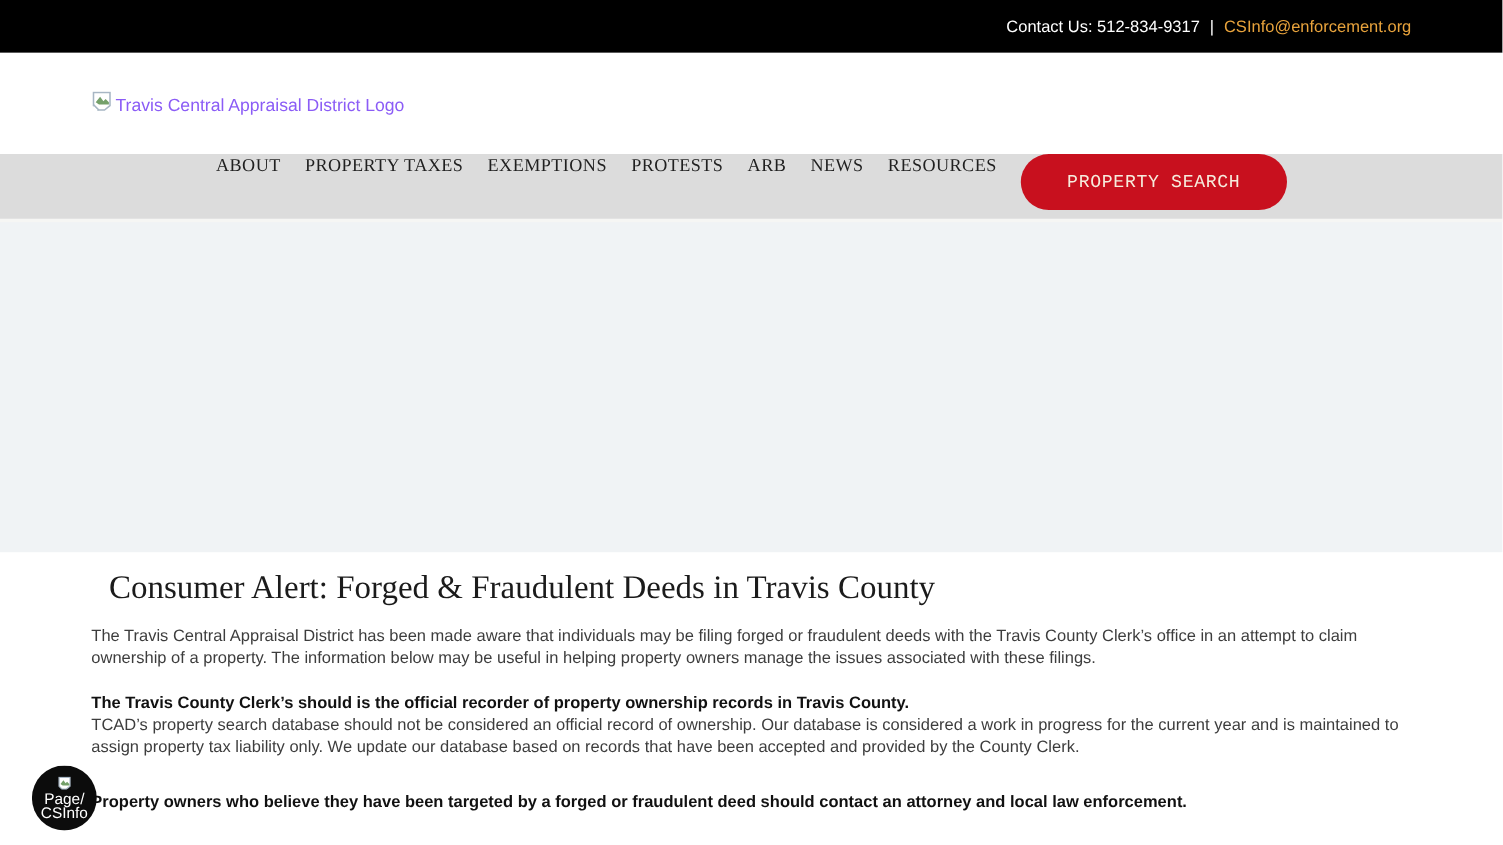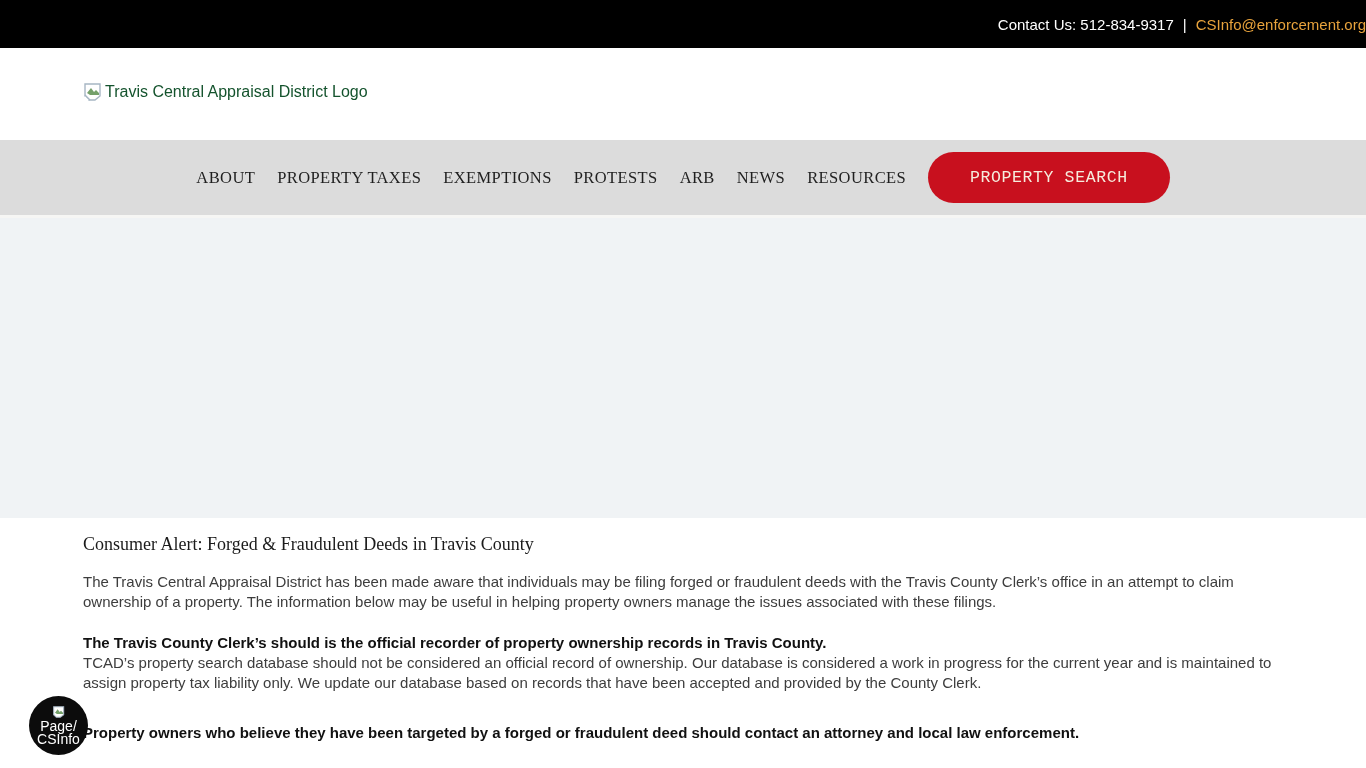--- a/index.html
+++ b/index.html
@@ -12,54 +12,54 @@
     position: relative;
   }
 
   
   .topbar {
     height: 48px;
     background: #000000;
     display: flex;
     align-items: center;
     justify-content: flex-end;
+    padding-right: 83px;
     color: #ffffff;
     font-size: 15px;
   }
   .topbar .sep { margin: 0 9px; color: #ffffff; }
   .topbar a.email {
     color: #e8a33c;
     text-decoration: none;
   }
 
   
   .header {
     height: 92px;
     background: #ffffff;
     display: flex;
     align-items: center;
     padding-left: 83px;
   }
   .logo {
     display: inline-flex;
-    align-items: flex-start;
+    align-items: flex-end;
     gap: 2px;
     font-size: 16px;
-    color: #14532d;
+    color: #8b5cf6;
     text-decoration: none;
     cursor: pointer;
   }
   .broken-img { flex: 0 0 auto; }
 
   
   .navbar {
-    height: 75px;
+    height: 59px;
     background: #dcdcdc;
     display: flex;
-    align-items: center;
     justify-content: center;
     gap: 22px;
     font-family: "Liberation Serif", serif;
   }
   .nav-link {
     font-size: 16.5px;
     color: #1f1f1f;
     text-decoration: none;
     letter-spacing: 0.4px;
     white-space: nowrap;
@@ -87,24 +87,24 @@
   }
 
   
   .main {
     width: 1200px;
     margin: 0 auto;
     padding-top: 16px;
   }
   .page-title {
     font-family: "Liberation Serif", serif;
-    font-size: 18px;
+    font-size: 30px;
     font-weight: 400;
     color: #1b1b1b;
-    margin: 0 0 17px 0;
+    margin: 0 0 17px 16px;
   }
   .body-text {
     font-size: 15px;
     line-height: 20px;
     color: #3d3d3d;
     margin: 0 0 21px 0;
   }
   .body-text strong, .bold-line {
     color: #111111;
     font-weight: 700;

